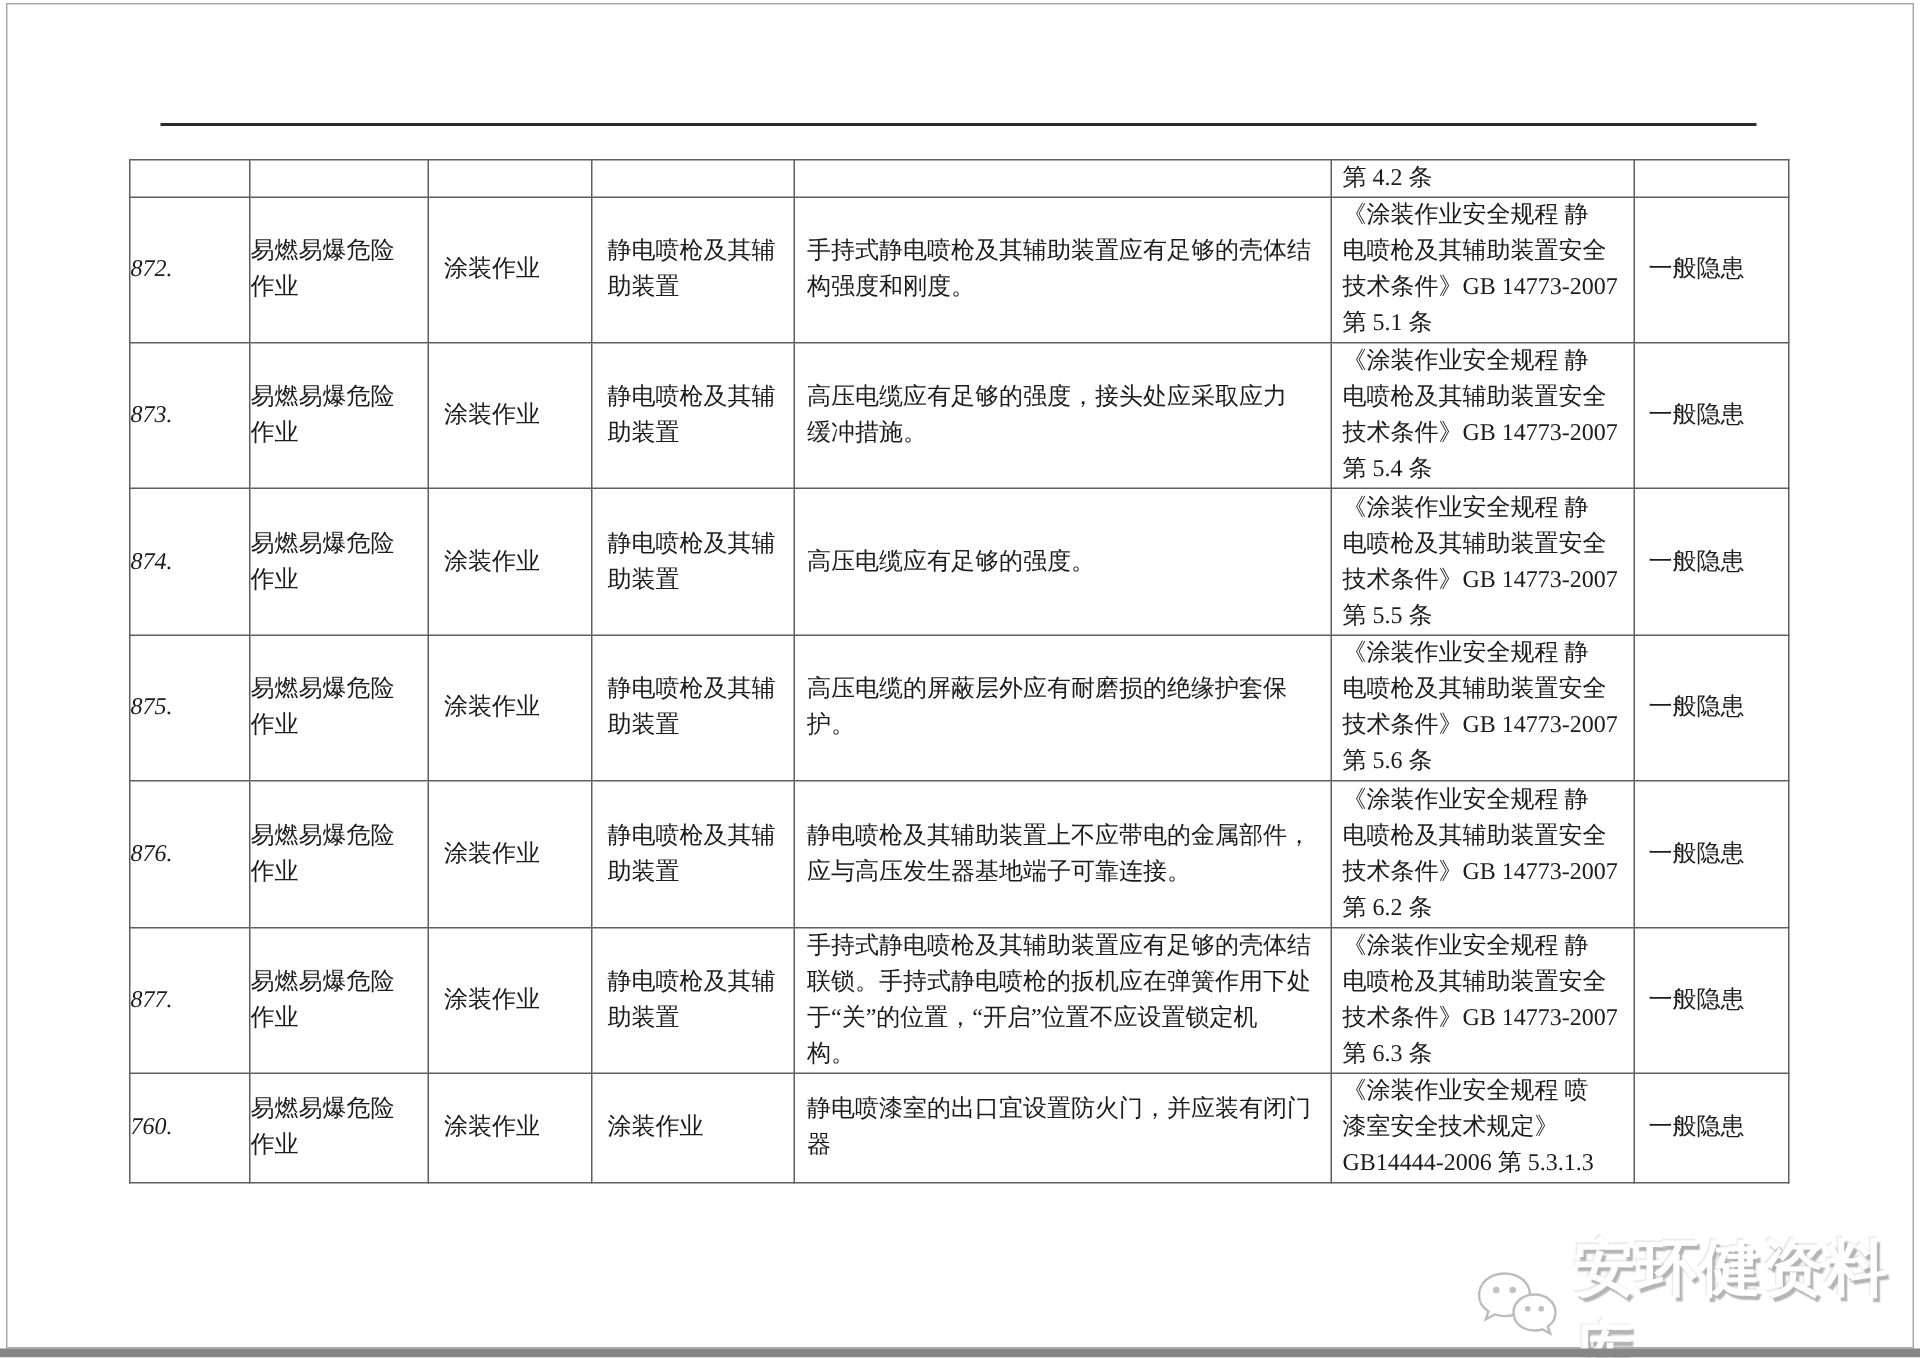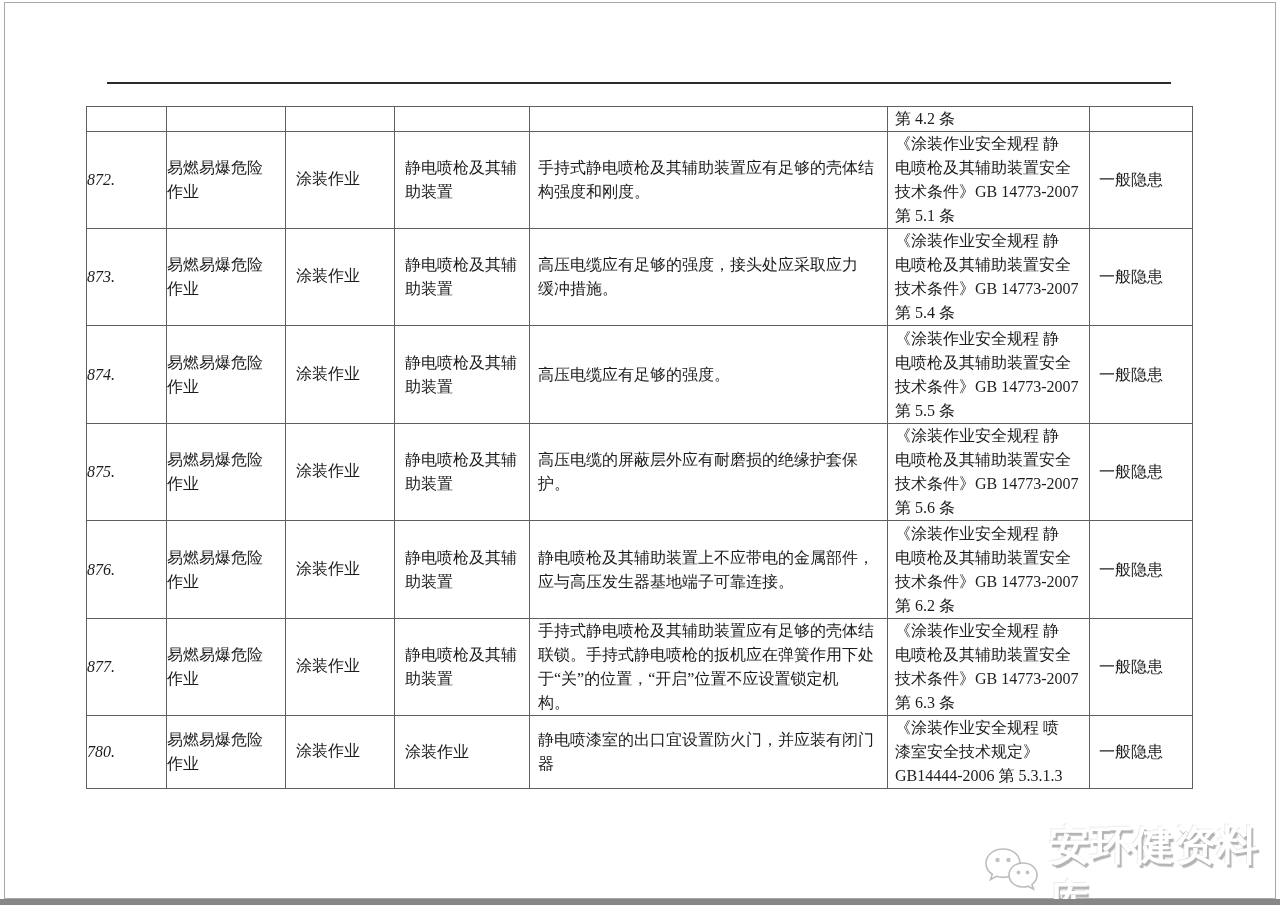--- a/index.html
+++ b/index.html
@@ -169,21 +169,21 @@
 联锁。手持式静电喷枪的扳机应在弹簧作用下处
 于“关”的位置，“开启”位置不应设置锁定机
 构。</td>
     <td class="c-ref">《涂装作业安全规程 静
 电喷枪及其辅助装置安全
 技术条件》GB 14773-2007
 第 6.3 条</td>
     <td class="c-lvl">一般隐患</td>
   </tr>
       <tr>
-    <td class="c-no">780.</td>
+    <td class="c-no">760.</td>
     <td class="c-cat">易燃易爆危险
 作业</td>
     <td class="c-job">涂装作业</td>
     <td class="c-item">涂装作业</td>
     <td class="c-desc">静电喷漆室的出口宜设置防火门，并应装有闭门
 器</td>
     <td class="c-ref">《涂装作业安全规程 喷
 漆室安全技术规定》
 GB14444-2006 第 5.3.1.3</td>
     <td class="c-lvl">一般隐患</td>

